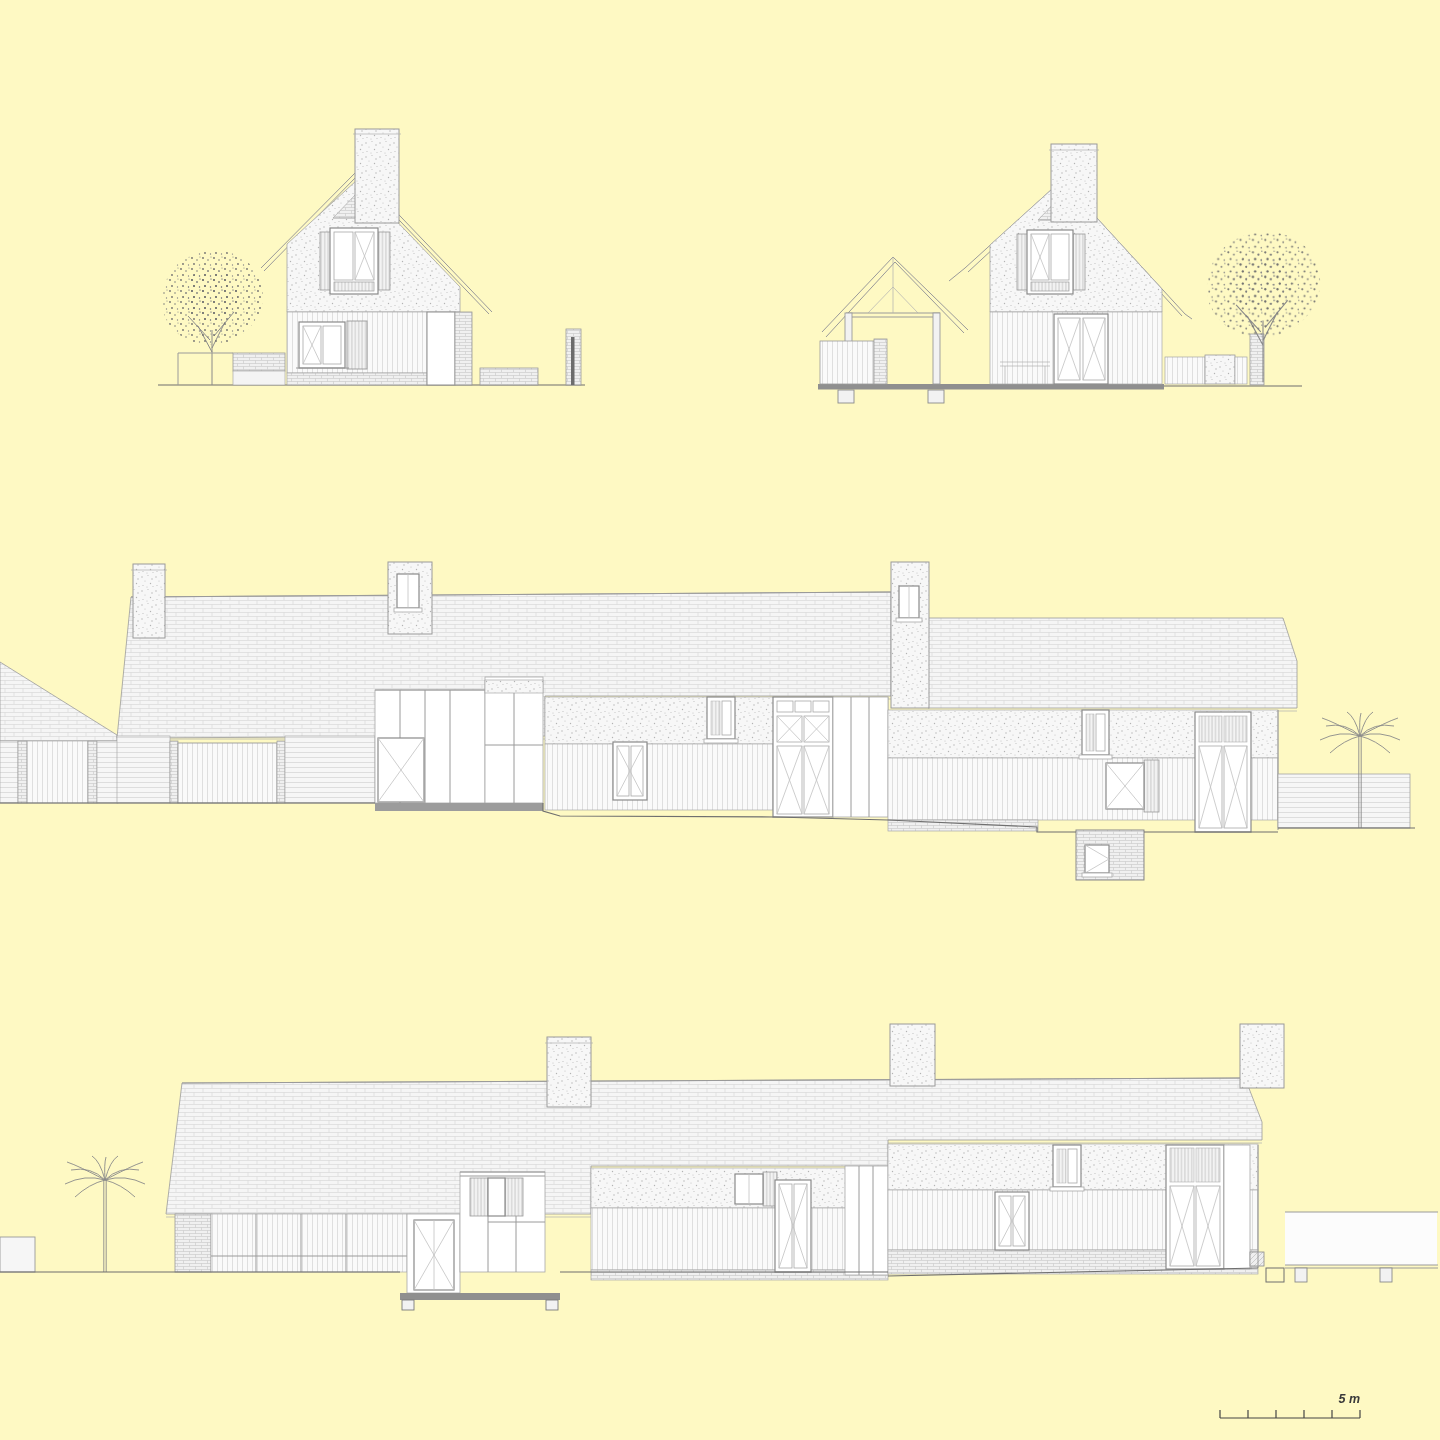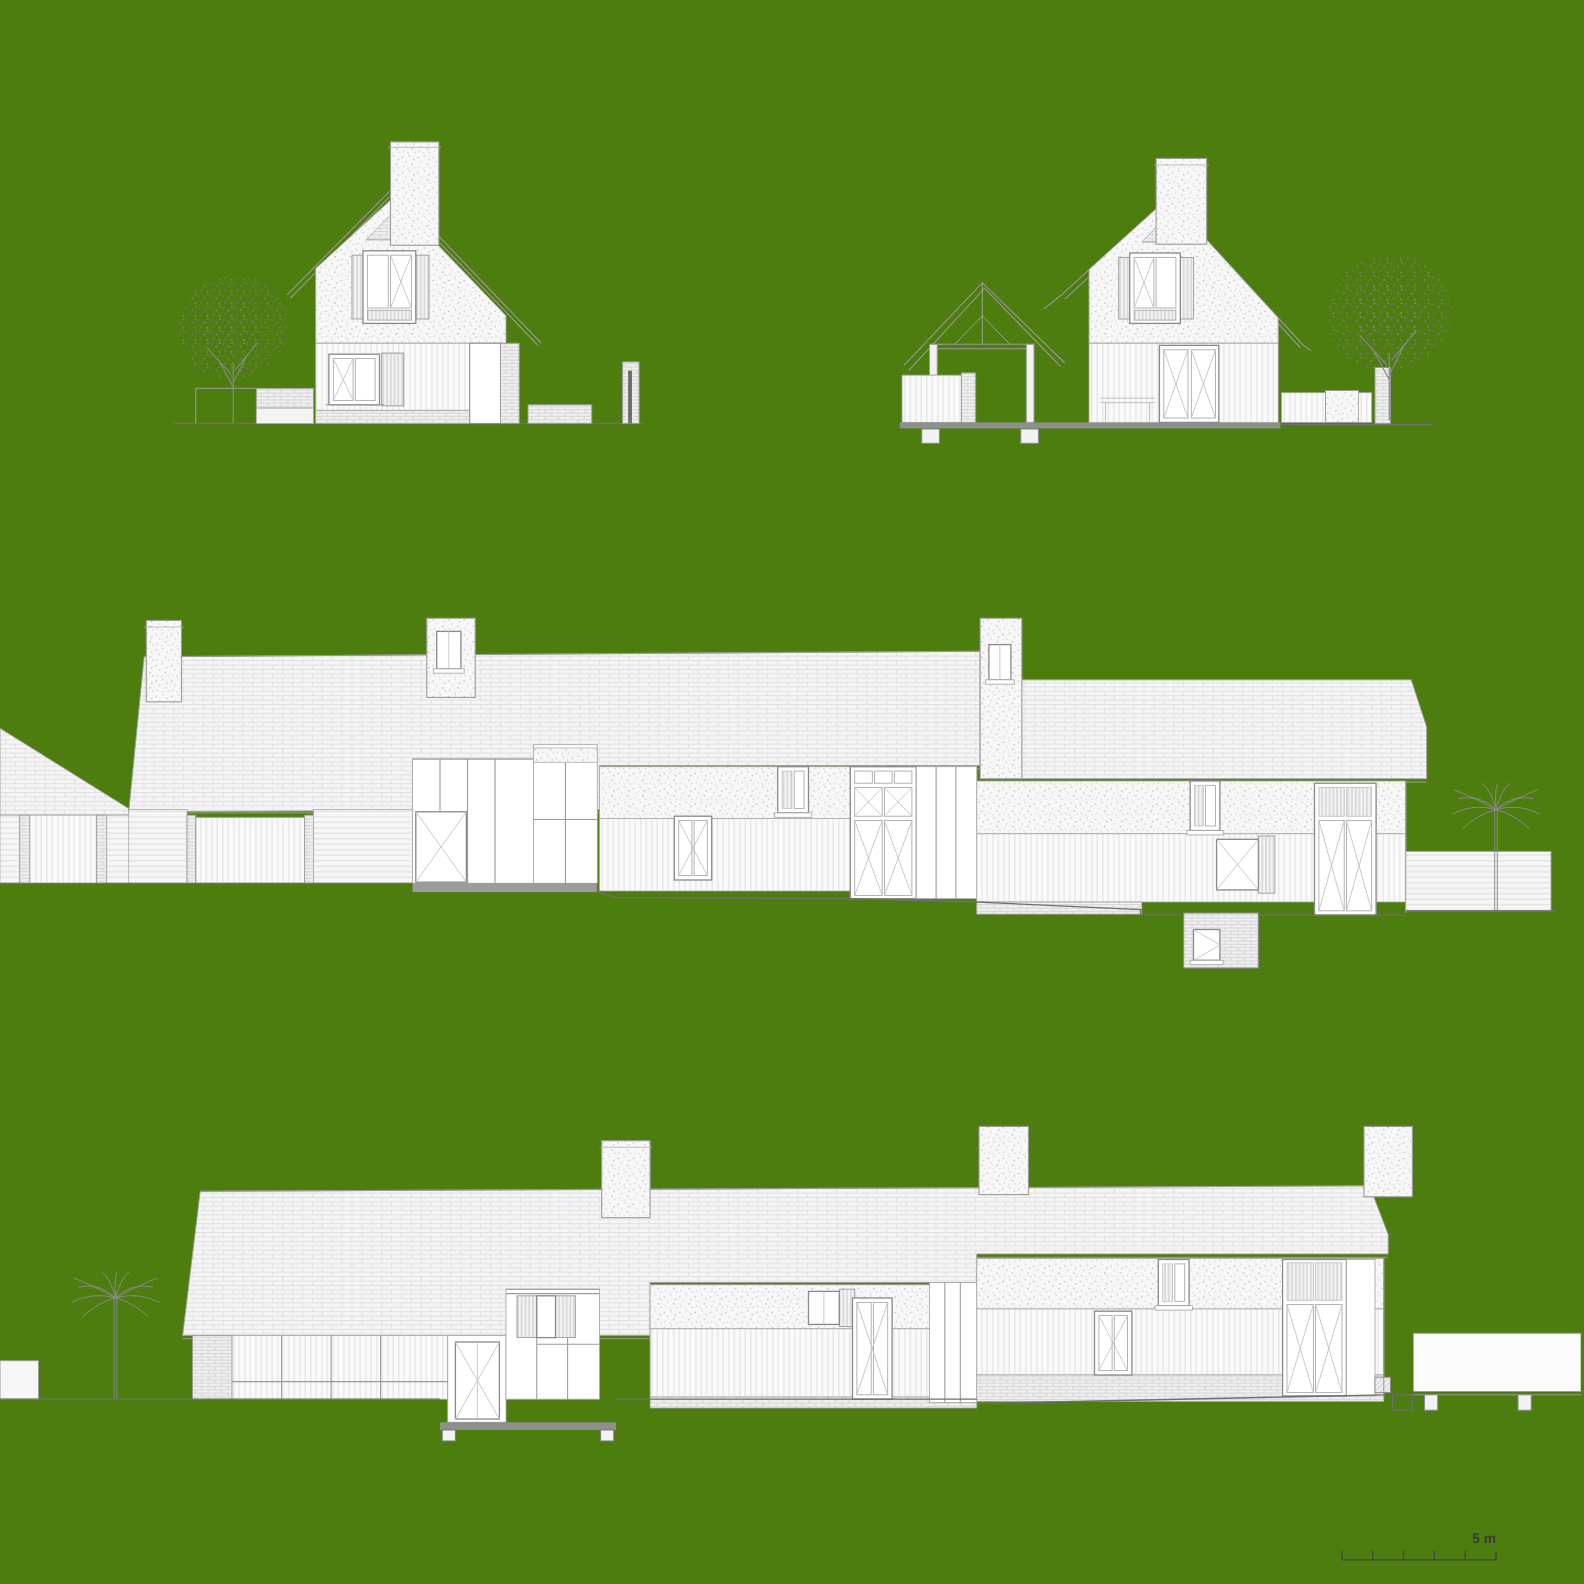--- a/index.html
+++ b/index.html
@@ -2,21 +2,21 @@
 <html><head>
 <meta charset="utf-8">
 <style>
   html,body{margin:0;padding:0;}
   body{
     width:1440px;height:1440px;
     background:#f2f2f2;
     font-family:"Liberation Sans", sans-serif;
     overflow:hidden;
   }
-  .sheet{position:relative;width:1440px;height:1440px;background:#4d7c0f;}
+  .sheet{position:relative;width:1440px;height:1440px;background:#fef9c3;font-style:italic;}
   svg{display:block;}
   .ln{stroke:#9a9a9a;stroke-width:1;fill:none;}
   .lnt{stroke:#b0b0b0;stroke-width:.7;fill:none;}
   .lnd{stroke:#6f6f6f;stroke-width:1.2;fill:none;}
   .wh{fill:#ffffff;stroke:#8f8f8f;stroke-width:1;}
   .whl{fill:#ffffff;stroke:#a8a8a8;stroke-width:.8;}
   .xl{stroke:#c2c2c2;stroke-width:.8;fill:none;}
   .frame{fill:#ffffff;stroke:#8a8a8a;stroke-width:1.2;}
   .scale-label{font-size:12.5px;font-weight:bold;fill:#3a3a3a;}
 </style>

